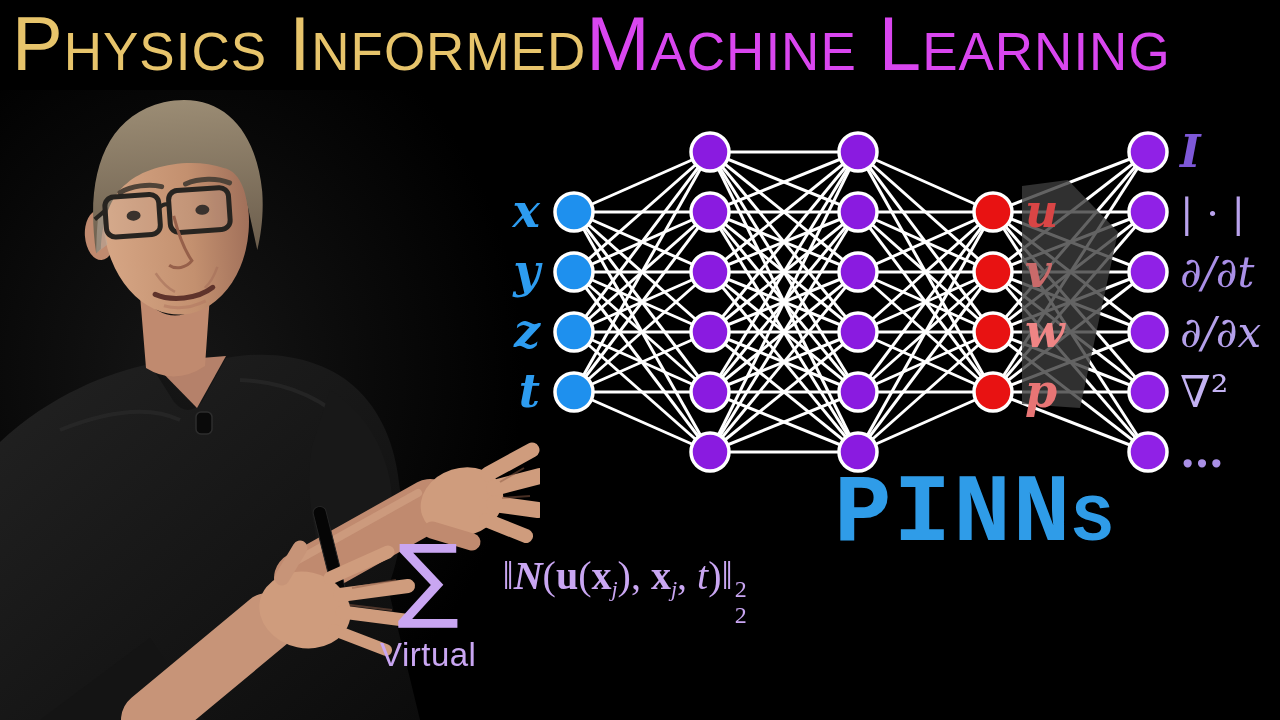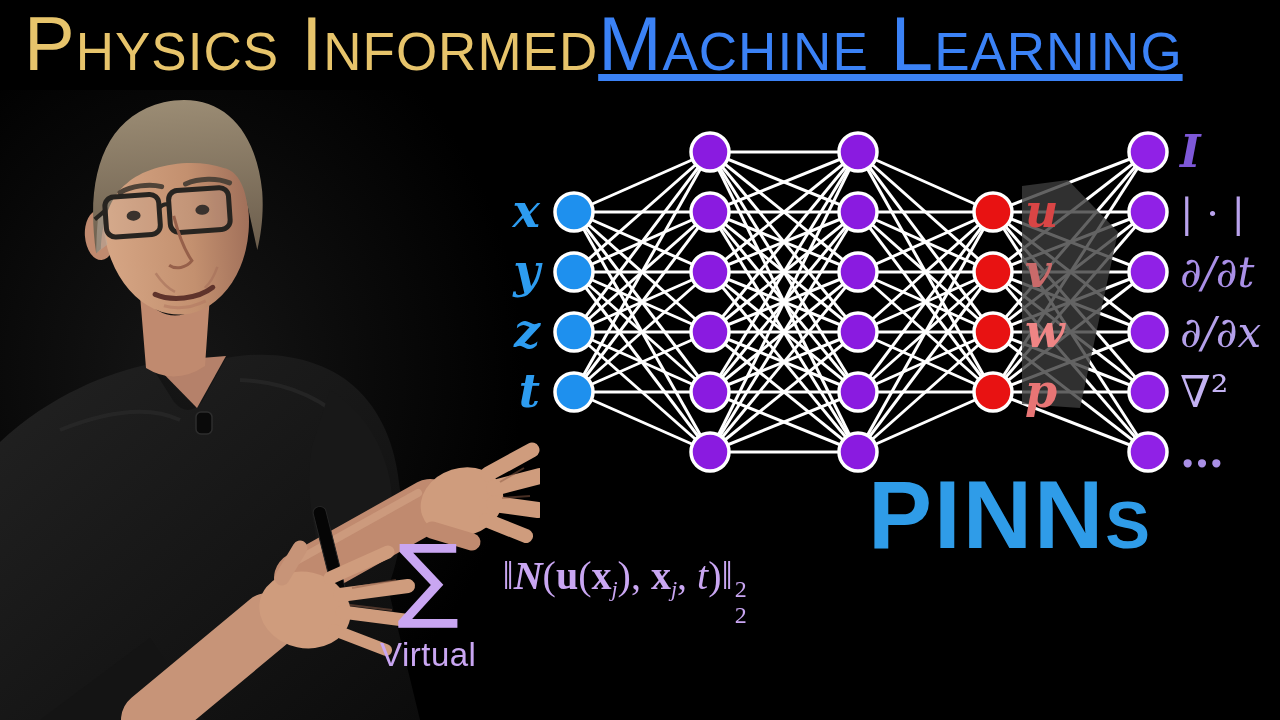--- a/index.html
+++ b/index.html
@@ -1,27 +1,27 @@
 <!DOCTYPE html>
 <html><head>
 <meta charset="utf-8">
 <style>
   html,body{margin:0;padding:0;background:#000;}
   #stage{position:relative;width:1280px;height:720px;background:#000;overflow:hidden;
          font-family:"Liberation Sans",sans-serif;}
   
   #title-bar{position:absolute;top:0;left:0;width:1079px;height:88px;display:flex;
-             justify-content:space-between;align-items:center;padding:0 24px;box-sizing:border-box;}
+             justify-content:space-between;align-items:center;padding:0 12px;box-sizing:border-box;}
   .title-part{font-variant:small-caps;font-size:76px;font-weight:normal;letter-spacing:1px;
               line-height:1;white-space:nowrap;}
   
   #network-svg{position:absolute;left:0;top:0;width:1280px;height:720px;}
   
-  #pinns-label{position:absolute;left:868px;top:462px;font-variant:small-caps;
-               font-size:96px;font-weight:bold;letter-spacing:2px;line-height:1.1;}
+  #pinns-label{position:absolute;left:834px;top:462px;font-variant:small-caps;
+               font-size:96px;font-weight:bold;letter-spacing:2px;line-height:1.1;font-family:Liberation Mono, monospace;}
   
   #loss-block{position:absolute;left:380px;top:540px;display:flex;align-items:flex-start;gap:26px;}
   #sigma-col{display:flex;flex-direction:column;align-items:center;}
   #sigma-symbol{font-family:"DejaVu Sans",sans-serif;font-size:92px;line-height:0.85;}
   #sigma-under{font-family:"Liberation Sans",sans-serif;font-size:33px;letter-spacing:0.5px;margin-top:18px;}
   #loss-expression{font-family:Liberation Serif, serif;font-size:40px;margin-top:12px;white-space:nowrap;}
   .fp-norm{font-style:normal;}
   .fp-script{font-style:italic;font-weight:bold;}
   .fp-plain{font-style:normal;}
   .fp-boldvec{font-weight:bold;font-style:normal;}
@@ -283,21 +283,21 @@
       <text x="1180" y="167" fill="#7e58d8" text-anchor="start" font-size="44" font-style="italic" font-weight="bold" font-family="&quot;DejaVu Serif&quot;,&quot;DejaVu Sans&quot;,serif">I</text>
       <text x="1180" y="227" fill="#b9a2ec" text-anchor="start" font-size="40" font-style="normal" font-weight="normal" font-family="&quot;DejaVu Serif&quot;,&quot;DejaVu Sans&quot;,serif">| · |</text>
       <text x="1180" y="287" fill="#a98fe6" text-anchor="start" font-size="42" font-style="italic" font-weight="normal" font-family="&quot;DejaVu Serif&quot;,&quot;DejaVu Sans&quot;,serif">∂/∂t</text>
       <text x="1180" y="347" fill="#b4a0ea" text-anchor="start" font-size="42" font-style="italic" font-weight="normal" font-family="&quot;DejaVu Serif&quot;,&quot;DejaVu Sans&quot;,serif">∂/∂x</text>
       <text x="1180" y="407" fill="#c3b2f2" text-anchor="start" font-size="44" font-style="normal" font-weight="normal" font-family="&quot;DejaVu Serif&quot;,&quot;DejaVu Sans&quot;,serif">∇²</text>
       <text x="1180" y="467" fill="#a98fe6" text-anchor="start" font-size="44" font-style="normal" font-weight="bold" font-family="&quot;DejaVu Serif&quot;,&quot;DejaVu Sans&quot;,serif">…</text>
     </svg>
 
   <div id="title-bar">
     <span class="title-part" style="color: rgb(231, 196, 107);">Physics Informed</span>
-    <span class="title-part" style="color: #3b82f6; text-decoration: underline;">Machine Learning</span>
+    <span class="title-part" style="color: #d946ef;">Machine Learning</span>
   </div>
 
   <div id="pinns-label" style="color: rgb(47, 156, 232);">PINNs</div>
 
   <div id="loss-block" style="color: rgb(201, 166, 242);">
     <div id="sigma-col">
       <span id="sigma-symbol">∑</span>
       <span id="sigma-under">Virtual</span>
     </div>
     <div id="loss-expression"><span id="formula-parts"><span class="fp-norm">‖</span><span class="fp-script">N</span><span class="fp-plain">(</span><span class="fp-boldvec">u</span><span class="fp-plain">(</span><span class="fp-boldvec">x</span><span class="fp-subscript">j</span><span class="fp-plain">), </span><span class="fp-boldvec">x</span><span class="fp-subscript">j</span><span class="fp-plain">, </span><span class="fp-var">t</span><span class="fp-plain">)</span><span class="fp-norm">‖</span></span><span class="supsub">

